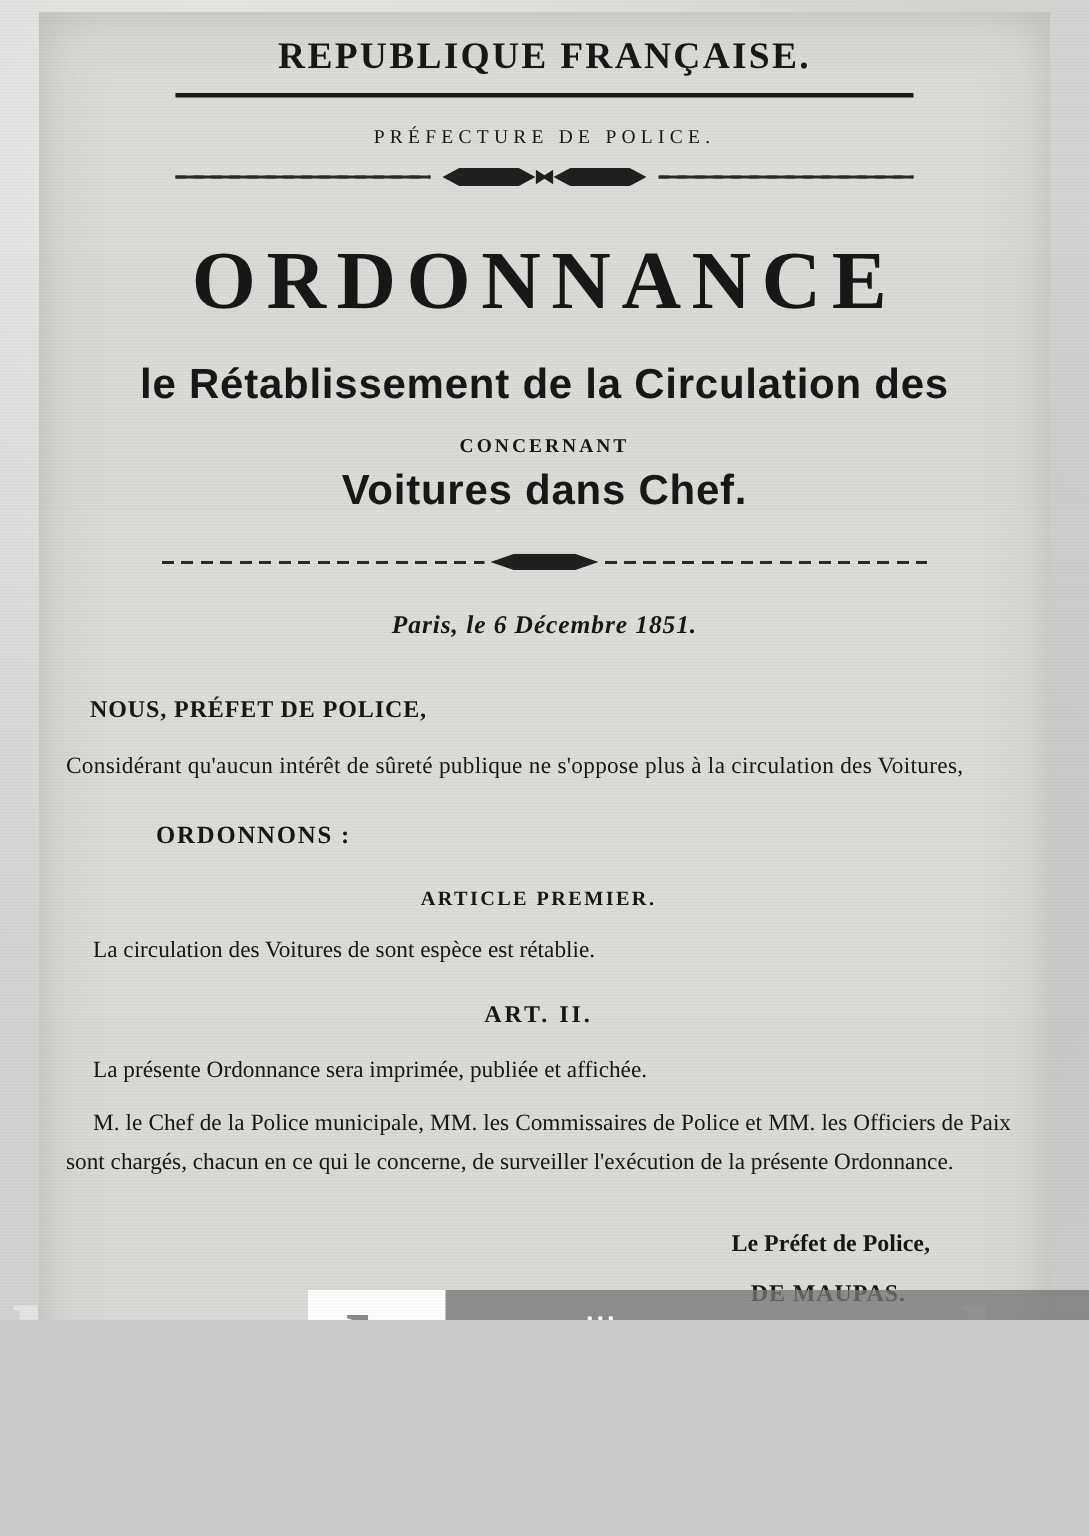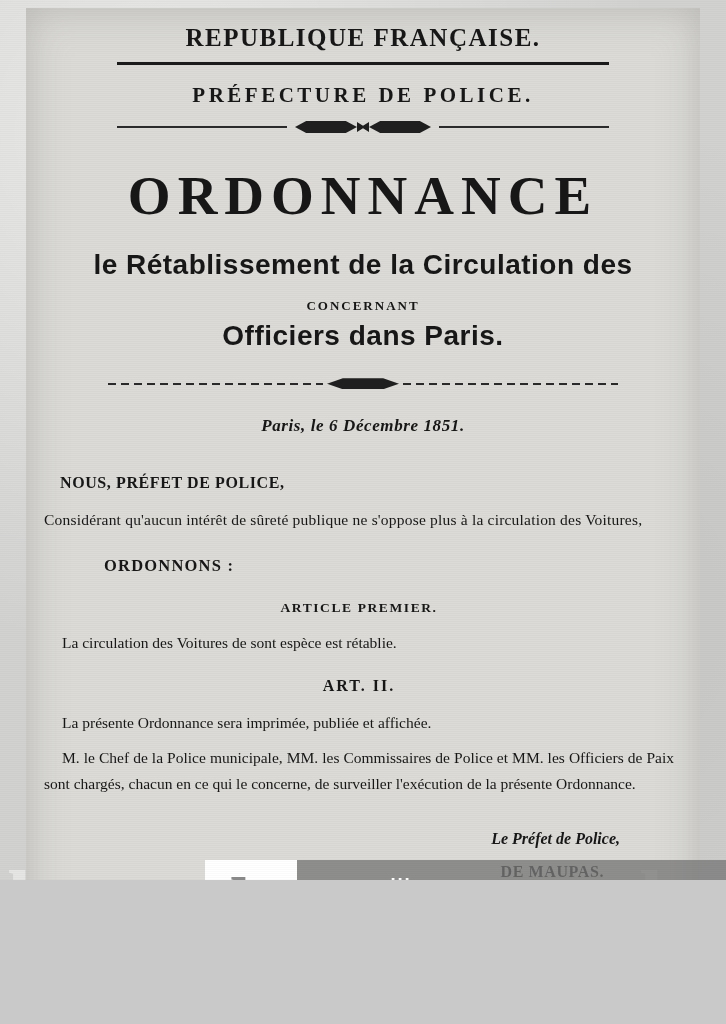--- a/index.html
+++ b/index.html
@@ -53,22 +53,22 @@
     text-transform: uppercase;
   }
   .rule-top {
     margin: 10px auto 0 auto;
     width: 492px;
     height: 3px;
     background: #1b1b1b;
   }
   .prefecture {
     margin-top: 18px;
-    font-size: 21px;
-    font-weight: bold;
+    font-size: 13px;
+    font-weight: normal;
     letter-spacing: 3.5px;
     text-transform: uppercase;
   }
   .orn {
     position: relative;
     margin: 12px auto 0 auto;
     width: 492px;
     height: 14px;
   }
   .orn .dash {
@@ -201,21 +201,20 @@
   .para.justify {
     text-align: justify;
     text-indent: 18px;
   }
   .signature {
     margin-top: 30px;
     padding-right: 54px;
     text-align: right;
   }
   .sig-title {
-    font-style: italic;
     font-weight: bold;
     font-size: 16px;
   }
   .sig-name {
     margin-top: 6px;
     margin-right: 16px;
     font-weight: bold;
     font-size: 16px;
     letter-spacing: 0.6px;
     text-transform: uppercase;
@@ -322,21 +321,21 @@
         <div class="cross"></div>
         <div class="diamond b"></div>
         <div class="dash r"></div>
       </div>
 
       <div class="line ordonnance">ORDONNANCE</div>
 
       <div class="line subtitle">le Rétablissement de la Circulation des</div>
 
       <div class="line concernant">CONCERNANT</div>
-      <div class="line subtitle" style="margin-top:2px">Officiers dans Paris.</div>
+      <div class="line subtitle" style="margin-top:2px">Voitures dans Chef.</div>
 
       <div class="orn2">
         <div class="dash l"></div>
         <div class="lens"></div>
         <div class="dash r"></div>
       </div>
 
       <div class="line dateline">Paris, le 6 Décembre 1851.</div>
 
       <div class="body">

